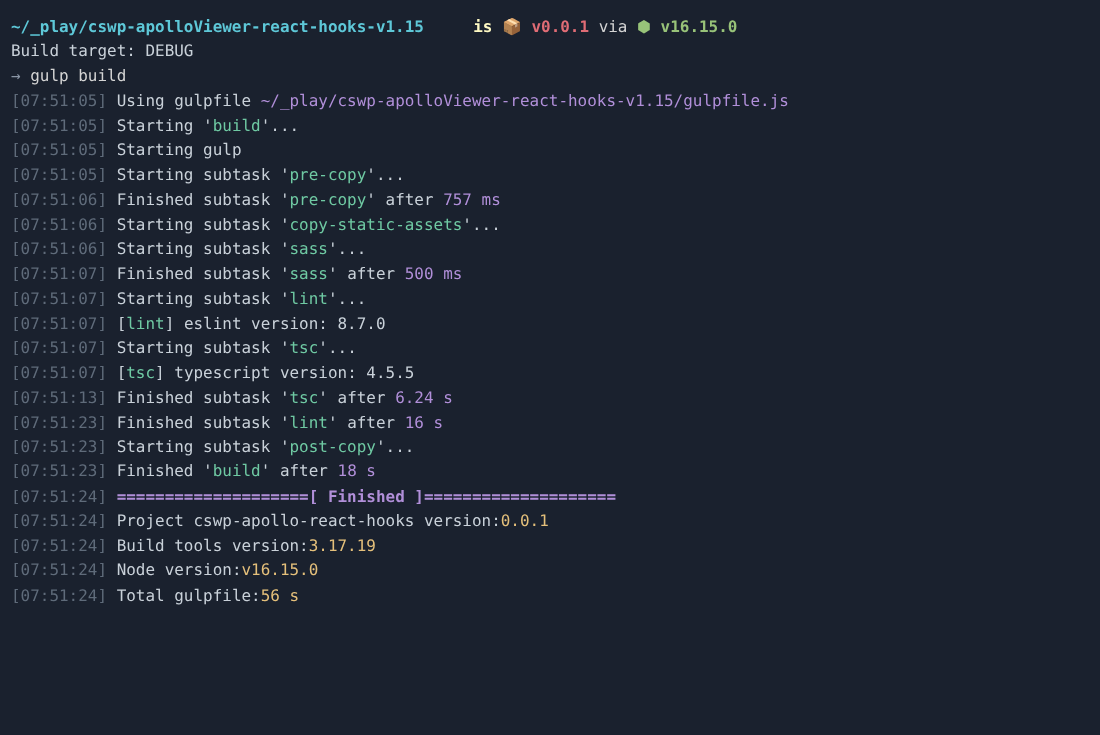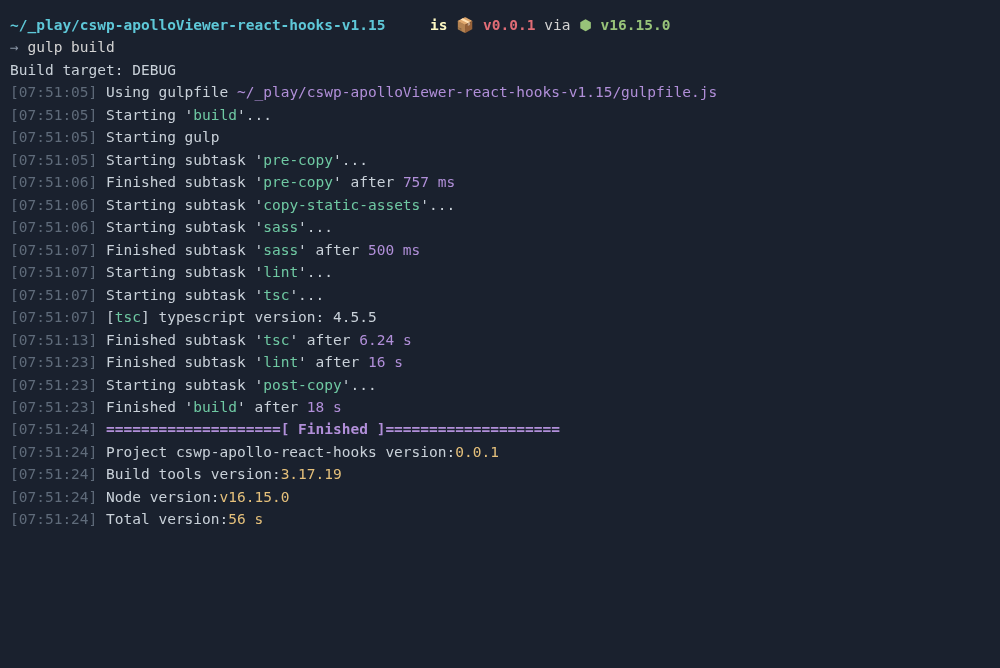--- a/index.html
+++ b/index.html
@@ -35,40 +35,41 @@
     .finished-bar { color: #b18fd9; font-weight: bold; }
     .yellow { color: #e5c07b; }
   </style>
 </head>
 <body>
 
 <div id="terminal">
 
   <div class="line"><span class="cwd">~/_play/cswp-apolloViewer-react-hooks-v1.15</span><span class="is-txt"> is </span><span class="box-icon">📦 </span><span class="pkg-ver">v0.0.1</span><span class="via-txt"> via </span><span class="hex-icon">⬢ </span><span class="node-ver-prompt">v16.15.0</span></div>
 
+  <div class="line plain">Build target: DEBUG</div>
+
   <div class="line"><span class="prompt-arrow">→ </span><span class="cmd">gulp build</span></div>
-
-  <div class="line plain">Build target: DEBUG</div>
 
   <div id="log-lines">
       <div class="line"><span class="ts">[07:51:05]</span><span class="kw"> Using gulpfile </span><span class="gulpfile">~/_play/cswp-apolloViewer-react-hooks-v1.15/gulpfile.js</span></div>
       <div class="line"><span class="ts">[07:51:05]</span><span class="kw"> Starting '</span><span class="task">build</span><span class="kw">'...</span></div>
       <div class="line"><span class="ts">[07:51:05]</span><span class="kw"> Starting gulp</span></div>
       <div class="line"><span class="ts">[07:51:05]</span><span class="kw"> Starting subtask '</span><span class="task">pre-copy</span><span class="kw">'...</span></div>
       <div class="line"><span class="ts">[07:51:06]</span><span class="kw"> Finished subtask '</span><span class="task">pre-copy</span><span class="kw">' after </span><span class="dur">757 ms</span></div>
       <div class="line"><span class="ts">[07:51:06]</span><span class="kw"> Starting subtask '</span><span class="task">copy-static-assets</span><span class="kw">'...</span></div>
       <div class="line"><span class="ts">[07:51:06]</span><span class="kw"> Starting subtask '</span><span class="task">sass</span><span class="kw">'...</span></div>
       <div class="line"><span class="ts">[07:51:07]</span><span class="kw"> Finished subtask '</span><span class="task">sass</span><span class="kw">' after </span><span class="dur">500 ms</span></div>
       <div class="line"><span class="ts">[07:51:07]</span><span class="kw"> Starting subtask '</span><span class="task">lint</span><span class="kw">'...</span></div>
+      <div class="line"><span class="ts">[07:51:07]</span><span class="kw"> [</span><span class="toolname">lint</span><span class="kw">] eslint version: 8.7.0</span></div>
       <div class="line"><span class="ts">[07:51:07]</span><span class="kw"> Starting subtask '</span><span class="task">tsc</span><span class="kw">'...</span></div>
       <div class="line"><span class="ts">[07:51:07]</span><span class="kw"> [</span><span class="toolname">tsc</span><span class="kw">] typescript version: 4.5.5</span></div>
       <div class="line"><span class="ts">[07:51:13]</span><span class="kw"> Finished subtask '</span><span class="task">tsc</span><span class="kw">' after </span><span class="dur">6.24 s</span></div>
       <div class="line"><span class="ts">[07:51:23]</span><span class="kw"> Finished subtask '</span><span class="task">lint</span><span class="kw">' after </span><span class="dur">16 s</span></div>
       <div class="line"><span class="ts">[07:51:23]</span><span class="kw"> Starting subtask '</span><span class="task">post-copy</span><span class="kw">'...</span></div>
       <div class="line"><span class="ts">[07:51:23]</span><span class="kw"> Finished '</span><span class="task">build</span><span class="kw">' after </span><span class="dur">18 s</span></div>
       <div class="line"><span class="ts">[07:51:24]</span><span class="finished-bar"> ====================[ Finished ]====================</span></div>
       <div class="line"><span class="ts">[07:51:24]</span><span class="kw"> Project cswp-apollo-react-hooks version:</span><span class="yellow">0.0.1</span></div>
       <div class="line"><span class="ts">[07:51:24]</span><span class="kw"> Build tools version:</span><span class="yellow">3.17.19</span></div>
       <div class="line"><span class="ts">[07:51:24]</span><span class="kw"> Node version:</span><span class="yellow">v16.15.0</span></div>
-      <div class="line"><span class="ts">[07:51:24]</span><span class="kw"> Total version:</span><span class="yellow">56 s</span></div>
+      <div class="line"><span class="ts">[07:51:24]</span><span class="kw"> Total gulpfile:</span><span class="yellow">56 s</span></div>
     </div>
 
 </div>
 
 </body></html>

